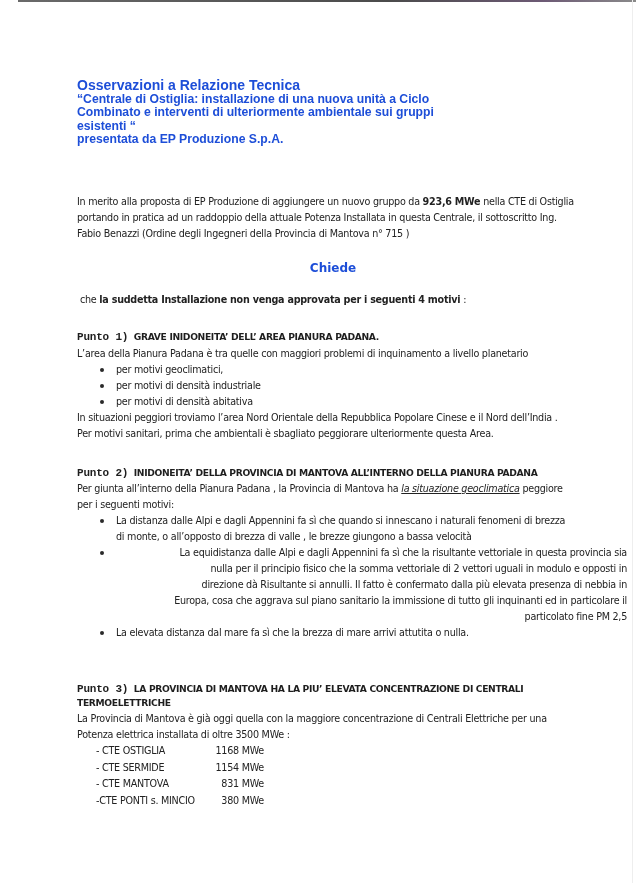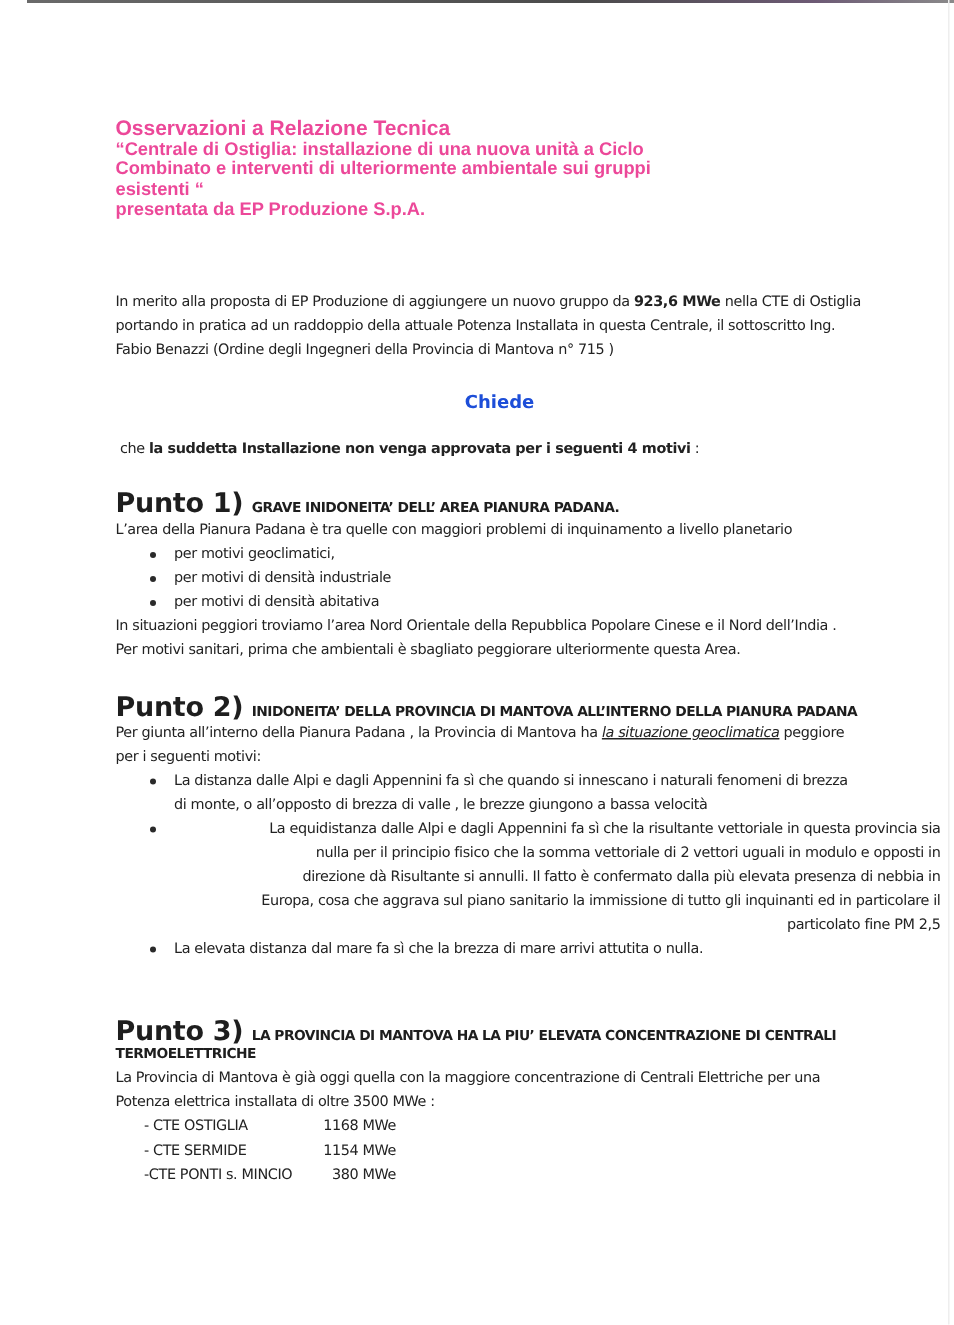--- a/index.html
+++ b/index.html
@@ -9,21 +9,21 @@
     }
     .topline {
       position: absolute; left: 18px; right: 0; top: 0; height: 2px;
       background: linear-gradient(to right, #6a6a6a, #4b4b4b 60%, #6d5a75 85%, #8a8a8a);
     }
     .rightedge { position: absolute; top: 0; bottom: 0; right: 3px; width: 1px; background: #eeeeee; }
     .page { position: absolute; left: 0; top: 0; width: 636px; height: 883px; }
 
     .title-block {
       position: absolute; left: 77px; top: 77px; width: 480px;
-      font-family: "Liberation Sans", sans-serif; font-weight: bold; color: #ec4899;
+      font-family: "Liberation Sans", sans-serif; font-weight: bold; color: #1d4ed8;
     }
     .title-main { font-size: 14px; line-height: 16px; }
     .title-sub { font-size: 12.2px; line-height: 13.4px; }
 
     .body-text {
       font-family: "DejaVu Sans", sans-serif; font-size: 9.6px; color: #222;
       letter-spacing: -0.25px;
     }
     .abs { position: absolute; }
     .line { white-space: nowrap; line-height: 16px; height: 16px; }
@@ -34,21 +34,21 @@
       font-family: "DejaVu Sans", sans-serif; font-weight: bold; font-size: 12px; color: #1d4ed8;
       padding-left: 30px; box-sizing: border-box;
     }
     .request { left: 80px; top: 292px; }
     .b { font-weight: bold; }
     .u { text-decoration: underline; font-style: italic; }
 
     .punto-head {
       font-family: "DejaVu Sans", sans-serif; font-weight: bold; color: #1e1e1e; white-space: nowrap;
     }
-    .punto-num { font-size: 18px; letter-spacing: -0.2px; }
+    .punto-num { font-size: 11px; letter-spacing: -0.2px; font-family: Liberation Mono, monospace; }
     .punto-title { font-size: 9.2px; letter-spacing: -0.35px; }
 
     .bullets { margin: 0; padding: 0; list-style: none; }
     .bullets li { position: relative; }
     .bullet-dot {
       position: absolute; width: 4px; height: 4px; border-radius: 50%; background: #2a2a2a;
     }
 
     .plants { left: 76px; top: 743px; }
     .plant-row { display: flex; line-height: 16.5px; height: 16.5px; white-space: nowrap; margin-left: 20px; }
@@ -136,17 +136,21 @@
   <div class="abs body-text plants">
     <div class="plant-row">
       <span class="plant-name">- CTE OSTIGLIA</span>
       <span class="plant-val">1168 MWe</span>
     </div>
     <div class="plant-row">
       <span class="plant-name">- CTE SERMIDE</span>
       <span class="plant-val">1154 MWe</span>
     </div>
     <div class="plant-row">
+      <span class="plant-name">- CTE MANTOVA</span>
+      <span class="plant-val">831 MWe</span>
+    </div>
+    <div class="plant-row">
       <span class="plant-name">-CTE PONTI s. MINCIO</span>
       <span class="plant-val">380 MWe</span>
     </div>
   </div>
 </div>
 
 </body></html>

